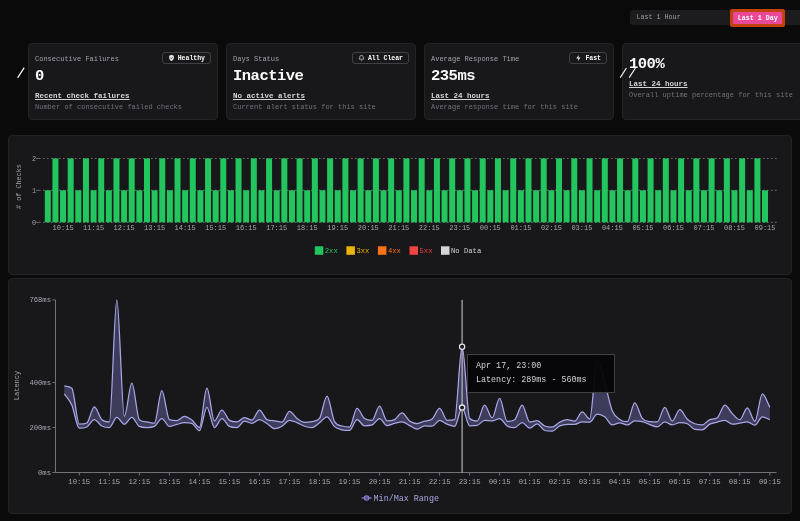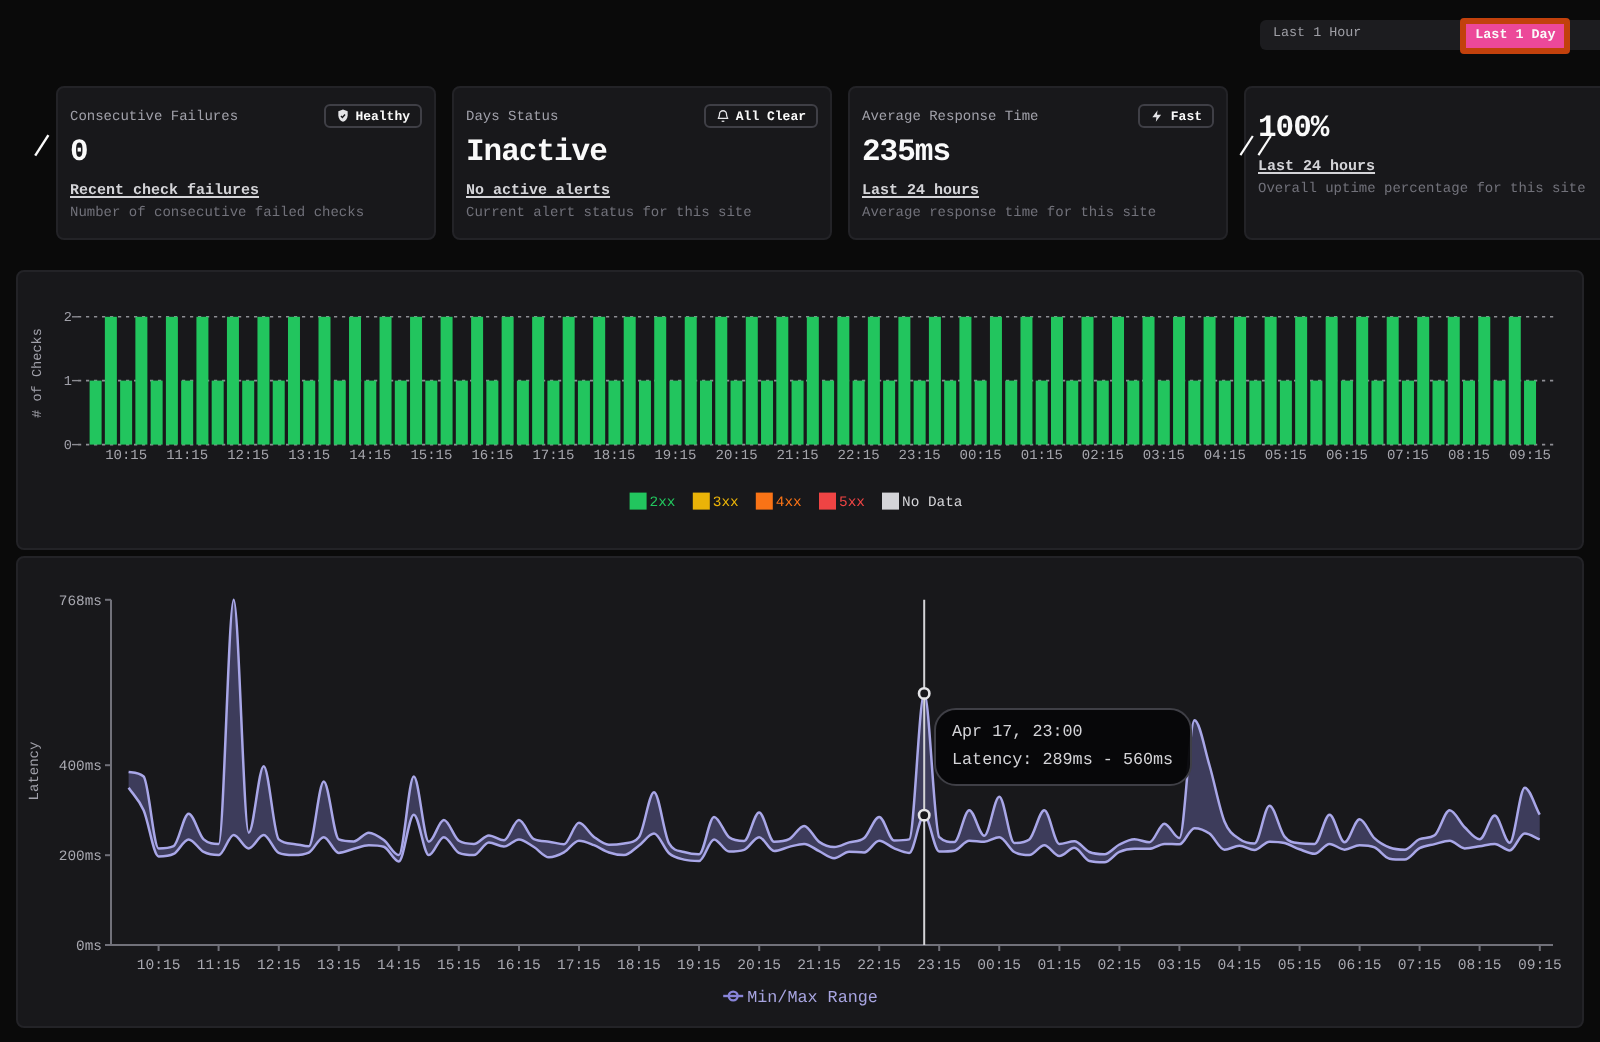--- a/index.html
+++ b/index.html
@@ -8,21 +8,21 @@
 .btn { font-size:6.7px; color:#9f9fa6; padding:0 4.5px; line-height:15px; }
 .btn.sel { background:#ec4899; border:3px solid #c2410c; border-radius:2px; color:#fafafa; font-weight:bold; line-height:12px; padding:0 4.5px; }
 .card { position:absolute; top:43px; width:190px; height:77px; background:#18181b; border:1px solid #232327; border-radius:4px; padding:8px 6px;margin-left:20px; }
 .crow { display:flex; justify-content:space-between; align-items:flex-start; }
 .clabel { font-size:7px; color:#a1a1aa; line-height:9px; padding-top:3px; }
 .badge { display:inline-flex; align-items:center; font-size:6.5px; font-weight:bold; color:#fafafa; border:1px solid #3f3f46; border-radius:3px; padding:2px 5px; height:12px; }
 .cval { font-size:15.5px; font-weight:bold; color:#fafafa; margin-top:3px; letter-spacing:-0.5px; }
 .csub { font-size:7.5px; font-weight:bold; color:#d4d4d8; margin-top:7px;text-decoration:underline; }
 .cdesc { font-size:7px; color:#71717a; margin-top:3px; }
 .panel { position:absolute; left:8px; width:784px; background:#18181b; border:1px solid #232327; border-radius:4px; }
-.tooltip { position:absolute; left:467px; top:354px; width:129px; height:39px; white-space:nowrap; background:rgba(6,6,8,0.96); border:1px solid #3f3f46; border-radius:11px; padding:6px 8px; }
+.tooltip { position:absolute; left:467px; top:354px; width:148px; height:39px; white-space:nowrap; background:rgba(6,6,8,0.96); border:1px solid #3f3f46; border-radius:0; padding:6px 8px; }
 .tt1 { font-size:8.4px; color:#d4d4d8; line-height:11px; }
 .tt2 { font-size:8.4px; color:#d4d4d8; line-height:11px; margin-top:3px; }
 </style></head>
 <body>
 <div class="btngroup">
     <span class="btn">Last 1 Hour</span>
     <span class="btn sel">Last 1 Day</span>
     <span class="btn">Last 7 Days</span>
   </div>
 <div class="card" style="left:8px">

